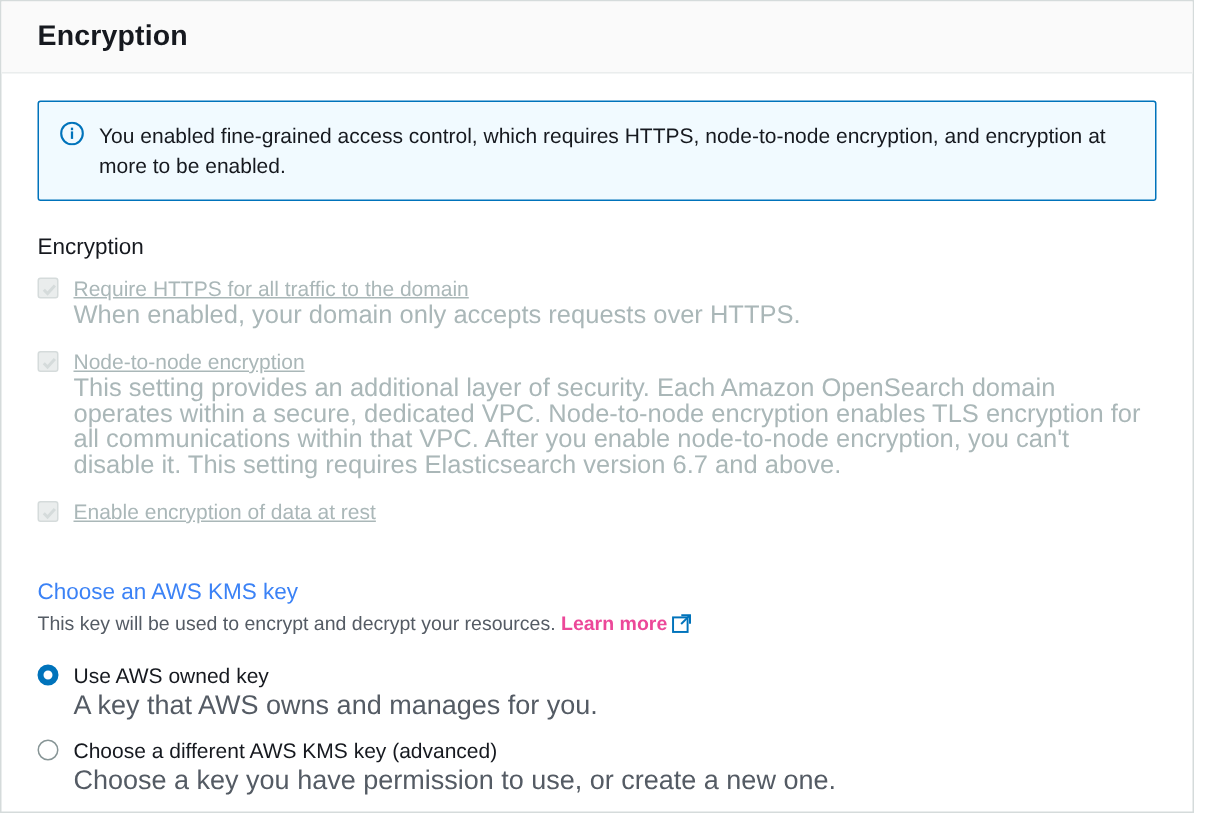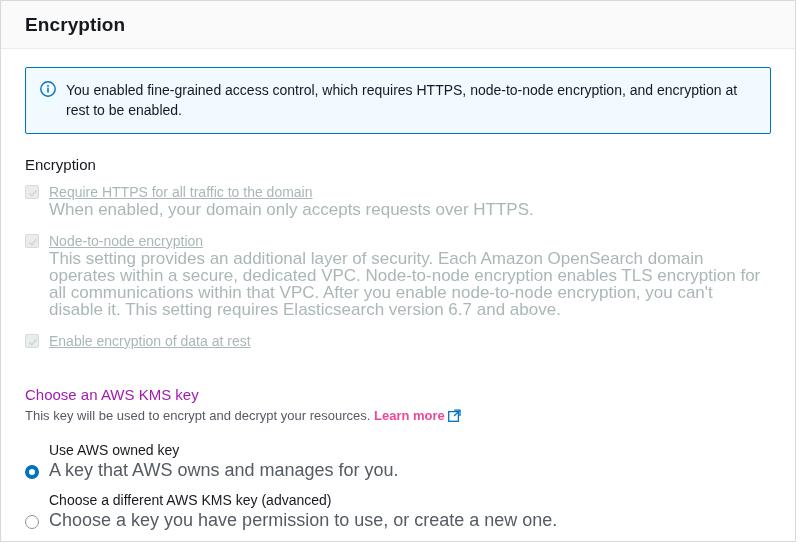--- a/index.html
+++ b/index.html
@@ -102,21 +102,21 @@
   }
   .check-desc {
     font-size: 17px;
     color: #aab7b8;
     line-height: 17px;
     margin-top: 0;
     max-width: 740px;
   }
   .kms-heading {
     font-size: 15px;
-    color: #a21caf;
+    color: #3b82f6;
     margin-top: 36px;
     margin-bottom: 4px;
   }
   .kms-sub {
     font-size: 13px;
     color: #545b64;
     line-height: 18px;
     margin-bottom: 14px;
   }
   .learn-more {
@@ -125,21 +125,21 @@
     text-decoration: none;
     font-size: 13px;
   }
   .ext-icon {
     display: inline-block;
     vertical-align: -2px;
     margin-left: 3px;
   }
   .radio-row {
     display: flex;
-    align-items: flex-end;
+    align-items: flex-start;
     margin-bottom: 12px;
   }
   .radio {
     width: 14px;
     height: 14px;
     border-radius: 50%;
     border: 1px solid #879596;
     box-sizing: border-box;
     background: #ffffff;
     margin-right: 10px;
@@ -175,21 +175,21 @@
   <div class="panel-body">
 
     <div class="alert">
       <span class="alert-icon">
         <svg width="16" height="16" viewBox="0 0 16 16">
           <circle cx="8" cy="8" r="7.2" fill="none" stroke="#0073bb" stroke-width="1.4"></circle>
           <rect x="7.25" y="6.6" width="1.5" height="5" fill="#0073bb"></rect>
           <rect x="7.25" y="4.1" width="1.5" height="1.7" fill="#0073bb"></rect>
         </svg>
       </span>
-      <div class="alert-text">You enabled fine-grained access control, which requires HTTPS, node-to-node encryption, and encryption at rest to be enabled.</div>
+      <div class="alert-text">You enabled fine-grained access control, which requires HTTPS, node-to-node encryption, and encryption at more to be enabled.</div>
     </div>
 
     <div class="section-title">Encryption</div>
 
     <div class="check-row">
       <span class="checkbox-disabled">
         <svg width="12" height="12" viewBox="0 0 12 12">
           <path d="M2.2 6.2 L4.7 8.7 L9.6 3.4" fill="none" stroke="#d5dbdb" stroke-width="2"></path>
         </svg>
       </span>

